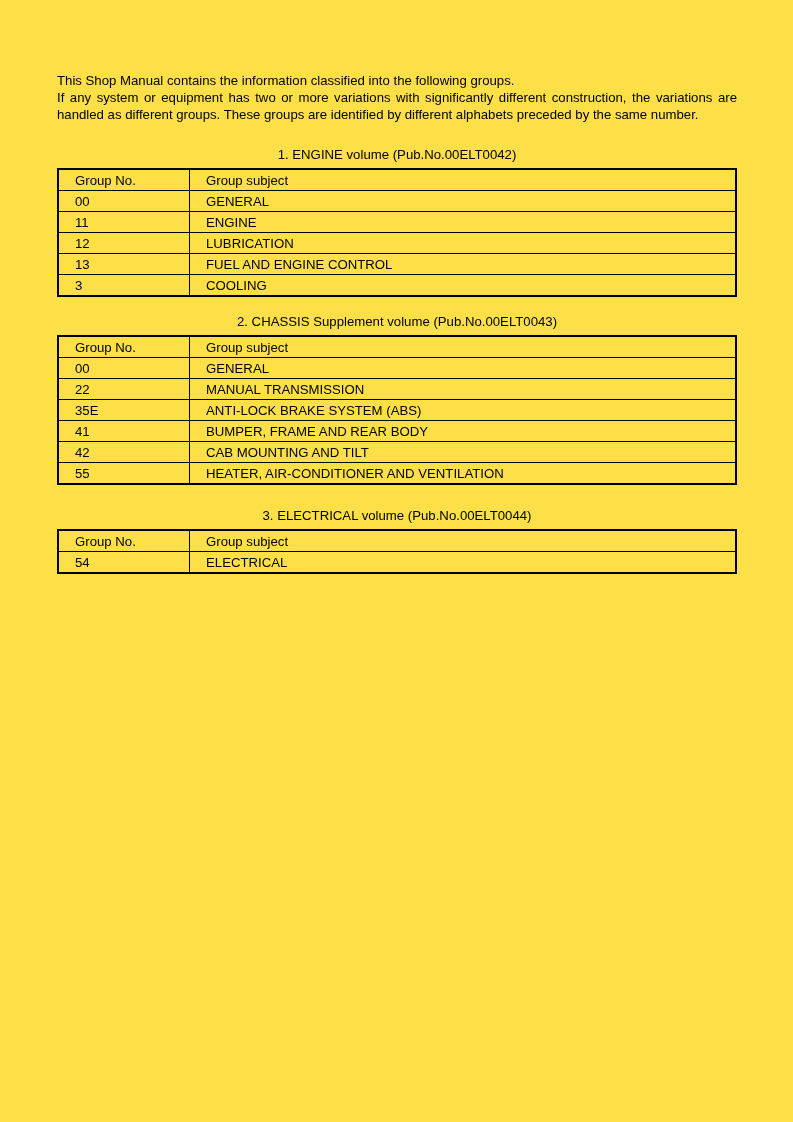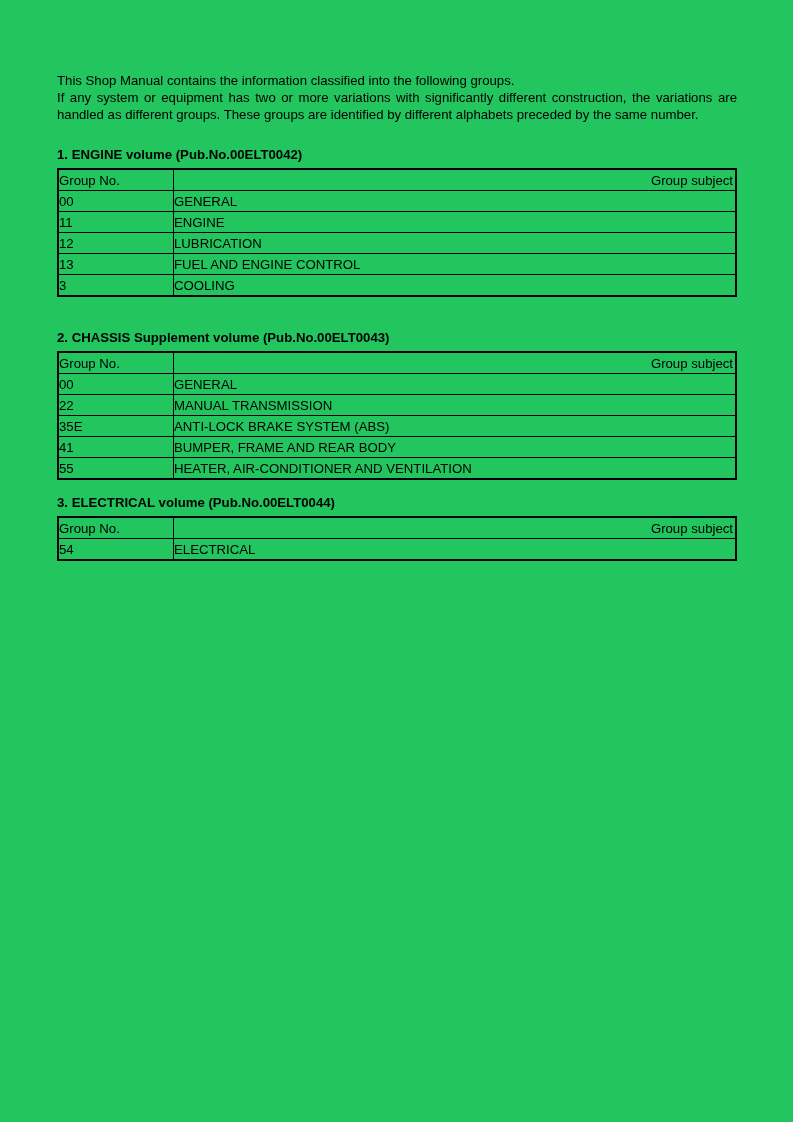--- a/index.html
+++ b/index.html
@@ -4,67 +4,68 @@
 <style>
   html, body {
     margin: 0;
     padding: 0;
     background: #ffffff;
   }
   .page {
     position: relative;
     width: 793px;
     height: 1122px;
-    background: #22c55e;
+    background: #fde047;
     font-family: "Liberation Sans", sans-serif;
     color: #000000;
     overflow: hidden;
   }
   .content {
     position: absolute;
     left: 57px;
     top: 72px;
     width: 680px;
   }
   .intro {
     margin: 0;
     font-size: 13.2px;
     line-height: 17px;
   }
   .intro.justify {
     text-align: justify;
   }
   .sec-title {
     font-size: 13.2px;
-    font-weight: 700;
+    font-weight: 400;
     line-height: 17px;
     margin: 23px 0 5px 0;
+    text-align: center;
   }
-  .sec-chassis .sec-title { margin-top: 32px; }
-  .sec-electrical .sec-title { margin-top: 14px; }
+  .sec-chassis .sec-title { margin-top: 16px; }
+  .sec-electrical .sec-title { margin-top: 22px; }
   table.group-table {
     border-collapse: collapse;
     table-layout: fixed;
     width: 680px;
     border: 2px solid #000000;
   }
   table.group-table th,
   table.group-table td {
     border: 1px solid #000000;
     font-size: 13.2px;
     font-weight: 400;
     height: 20px;
-    padding: 0 2px 0 0;
+    padding: 0 2px 0 16px;
     vertical-align: middle;
     text-align: left;
     white-space: nowrap;
     overflow: hidden;
   }
   table.group-table .col-no { width: 112px; }
-  table.group-table th.col-subject { text-align: right; }
+  table.group-table th.col-subject { text-align: left; }
 </style>
 </head>
 <body>
 
 <div class="page">
   <div class="content">
 
     <p class="intro">This Shop Manual contains the information classified into the following groups.</p>
     <p class="intro justify">If any system or equipment has two or more variations with significantly different construction, the variations are handled as different groups. These groups are identified by different alphabets preceded by the same number.</p>
 
@@ -122,20 +123,24 @@
             </tr>
             <tr>
               <td class="col-no">35E</td>
               <td class="col-subject">ANTI-LOCK BRAKE SYSTEM (ABS)</td>
             </tr>
             <tr>
               <td class="col-no">41</td>
               <td class="col-subject">BUMPER, FRAME AND REAR BODY</td>
             </tr>
             <tr>
+              <td class="col-no">42</td>
+              <td class="col-subject">CAB MOUNTING AND TILT</td>
+            </tr>
+            <tr>
               <td class="col-no">55</td>
               <td class="col-subject">HEATER, AIR-CONDITIONER AND VENTILATION</td>
             </tr>
           </tbody>
       </table>
     </section>
 
     <section class="sec-electrical">
       <h2 class="sec-title">3. ELECTRICAL volume (Pub.No.00ELT0044)</h2>
       <table class="group-table">

